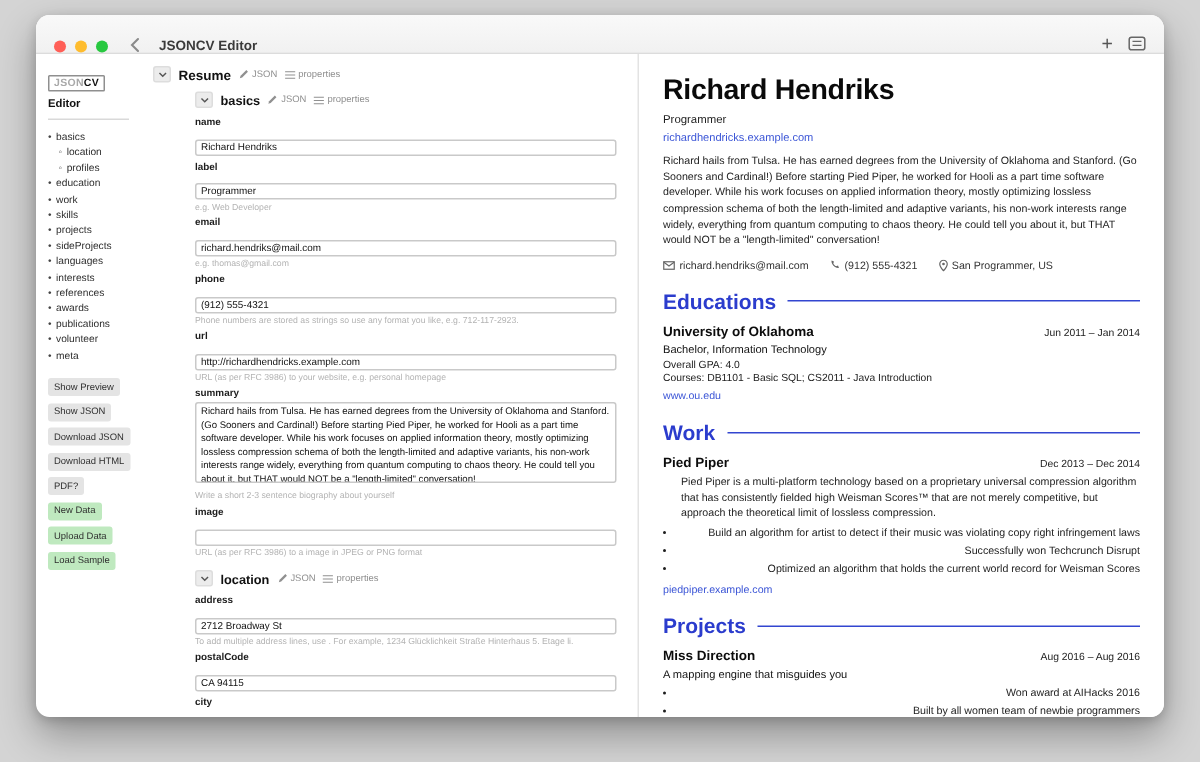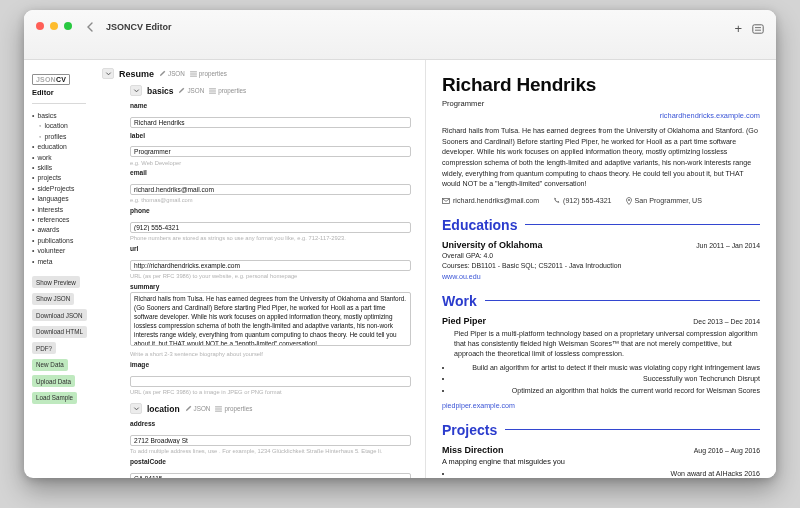--- a/index.html
+++ b/index.html
@@ -11,21 +11,21 @@
   }
   .window{
     position:absolute;left:24px;top:10px;width:752px;height:468px;
     background:#fff;border-radius:9px;overflow:hidden;
     box-shadow:0 12px 26px rgba(0,0,0,.32),0 2px 8px rgba(0,0,0,.18);
   }
   
   .titlebar{
     height:25px;background:linear-gradient(#f9f9f9,#f1f1f1);
     border-bottom:1px solid #dcdcdc;
-    display:flex;align-items:flex-start;padding:12px 12px;gap:8px;
+    display:flex;align-items:flex-end;padding:0 12px;gap:8px;
   }
   .traffic{display:flex;gap:6px;align-items:center;}
   .tl{width:8px;height:8px;border-radius:50%;display:inline-block;}
   .tl.red{background:#ff5f57;}
   .tl.yellow{background:#febc2e;}
   .tl.green{background:#28c840;}
   .back-btn{margin-left:6px;display:flex;align-items:center;cursor:pointer;}
   .wtitle{font-size:9px;font-weight:700;color:#3a3a3a;margin-left:4px;}
   .titlebar-right{margin-left:auto;display:flex;align-items:center;gap:10px;}
   .plus-icon{font-size:13px;color:#555;line-height:1;cursor:pointer;}
@@ -74,21 +74,21 @@
     box-sizing:border-box;width:100%;height:54px;border:1px solid #c9c9c9;border-radius:2px;
     font-size:6.4px;line-height:1.4;padding:2px 3px;color:#111;background:#fff;resize:none;
     font-family:inherit;overflow:hidden;
   }
   .fhint{font-size:5.8px;color:#b3b3b3;margin-top:1.5px;line-height:1.2;}
   .subsec{margin-top:7px;}
   
   .preview{flex:1;box-sizing:border-box;padding:12px 16px 0 16px;overflow:hidden;background:#fff;}
   .pv-name{font-size:19px;font-weight:800;color:#0a0a0a;margin:2px 0 3px 0;letter-spacing:-.2px;}
   .pv-label{font-size:7.6px;color:#222;margin-bottom:3px;}
-  .pv-site{font-size:7.4px;color:#3b55d6;margin-bottom:6px;cursor:pointer;text-align:right;}
+  .pv-site{font-size:7.4px;color:#3b55d6;margin-bottom:6px;cursor:pointer;}
   .pv-summary{font-size:7.1px;line-height:1.5;color:#1d1d1d;margin-bottom:7px;}
   .pv-contact{display:flex;align-items:center;gap:14px;font-size:7.1px;color:#333;margin-bottom:4px;}
   .pv-contact .citem{display:flex;align-items:center;gap:3px;}
   .pv-sec{margin-top:12px;}
   .pv-sec-head{display:flex;align-items:center;gap:8px;margin-bottom:7px;}
   .pv-sec-title{font-size:14px;font-weight:800;color:#2b3ccd;flex:none;}
   .pv-rule{flex:1;border-top:1px solid #3346d0;height:0;}
   .pv-item-head{display:flex;justify-content:space-between;align-items:baseline;}
   .pv-item-title{font-size:9px;font-weight:800;color:#0c0c0c;text-align:right;}
   .pv-dates{font-size:6.9px;color:#222;}
@@ -323,20 +323,21 @@
       <div class="pv-sec">
         <div class="pv-sec-head">
           <span class="pv-sec-title">Educations</span>
           <span class="pv-rule"></span>
         </div>
         <div>
           <div class="pv-item-head">
             <span class="pv-item-title">University of Oklahoma</span>
             <span class="pv-dates">Jun 2011 – Jan 2014</span>
           </div>
+          <div class="pv-line">Bachelor, Information Technology</div>
           <div class="pv-small">Overall GPA: 4.0</div>
           <div class="pv-small">Courses: DB1101 - Basic SQL; CS2011 - Java Introduction</div>
           <div class="pv-link">www.ou.edu</div>
         </div>
       </div>
 
       <div class="pv-sec">
         <div class="pv-sec-head">
           <span class="pv-sec-title">Work</span>
           <span class="pv-rule"></span>

